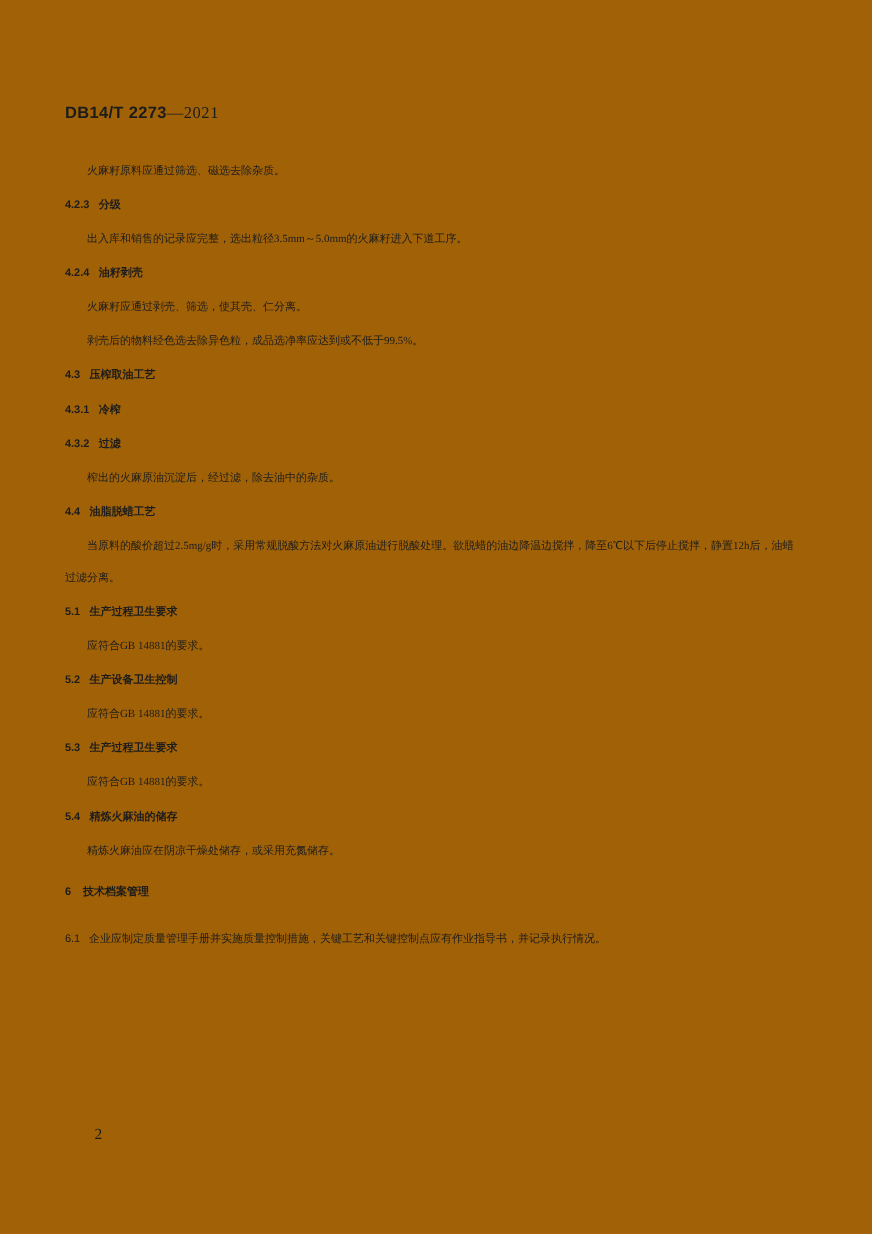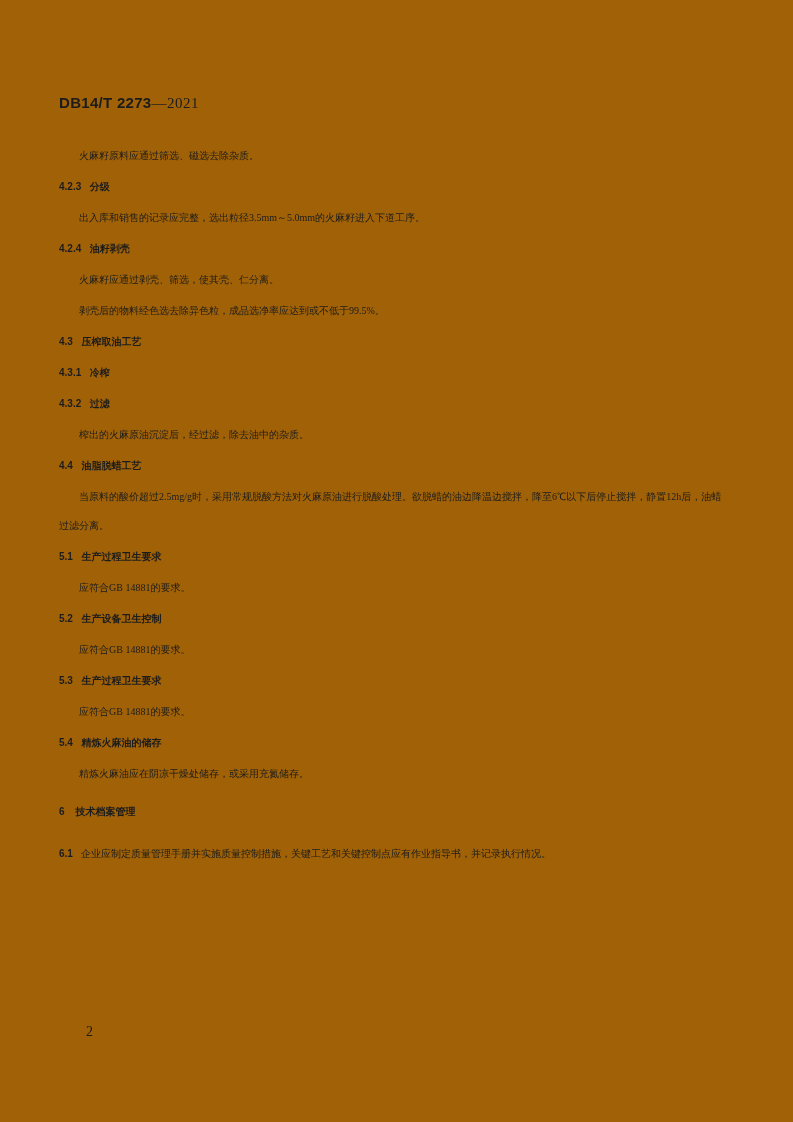--- a/index.html
+++ b/index.html
@@ -37,21 +37,21 @@
   .h1, .h2, .h3 {
     font-family: "Liberation Sans", sans-serif;
     font-weight: bold;
   }
   .h1 { margin-top: 9px; margin-bottom: 13px; }
   .hnum { margin-right: 0.85em; }
   .h1 .hnum { margin-right: 1.1em; }
   .clause { text-indent: 0; }
   .cnum {
     font-family: "Liberation Sans", sans-serif;
-    font-weight: bold;
+    font-weight: normal;
     margin-right: 0.8em;
   }
   .page-number {
     position: absolute;
     left: 86px;
     top: 1024px;
     font-family: "Liberation Serif", serif;
     font-size: 14px;
   }
 </style>

